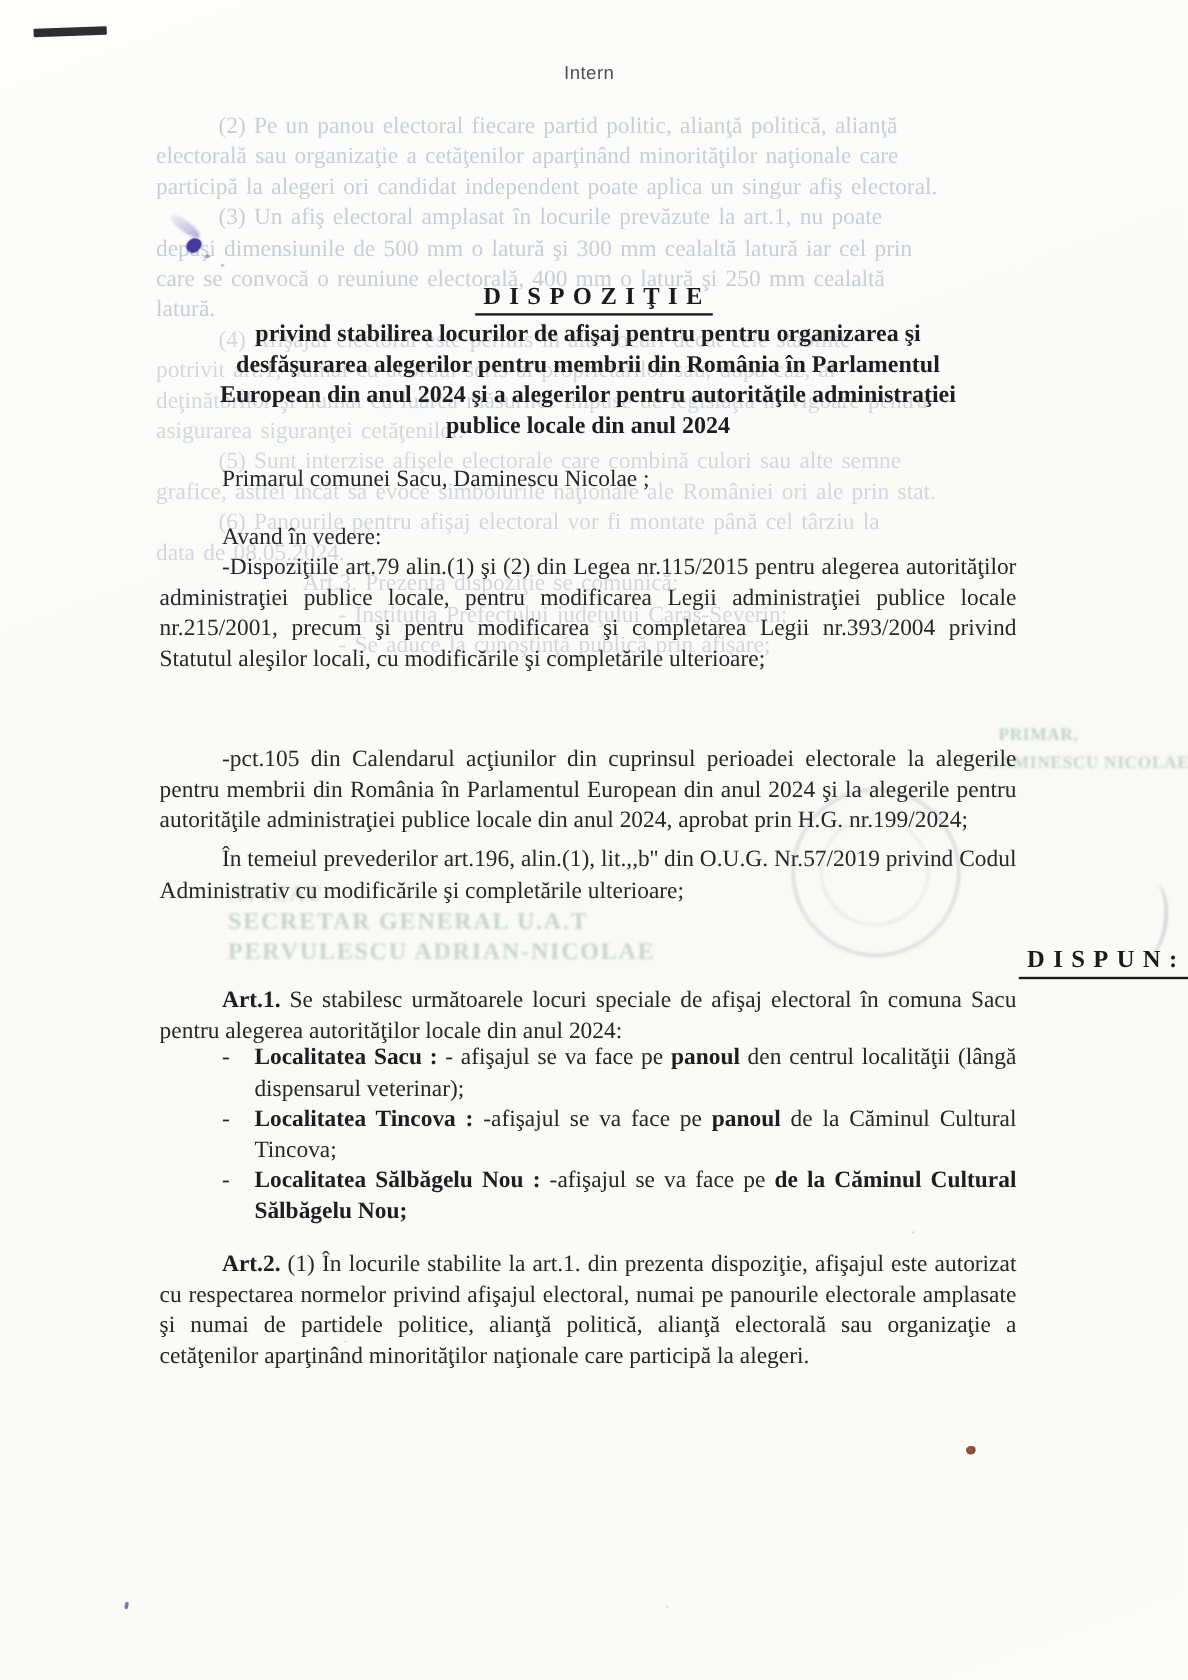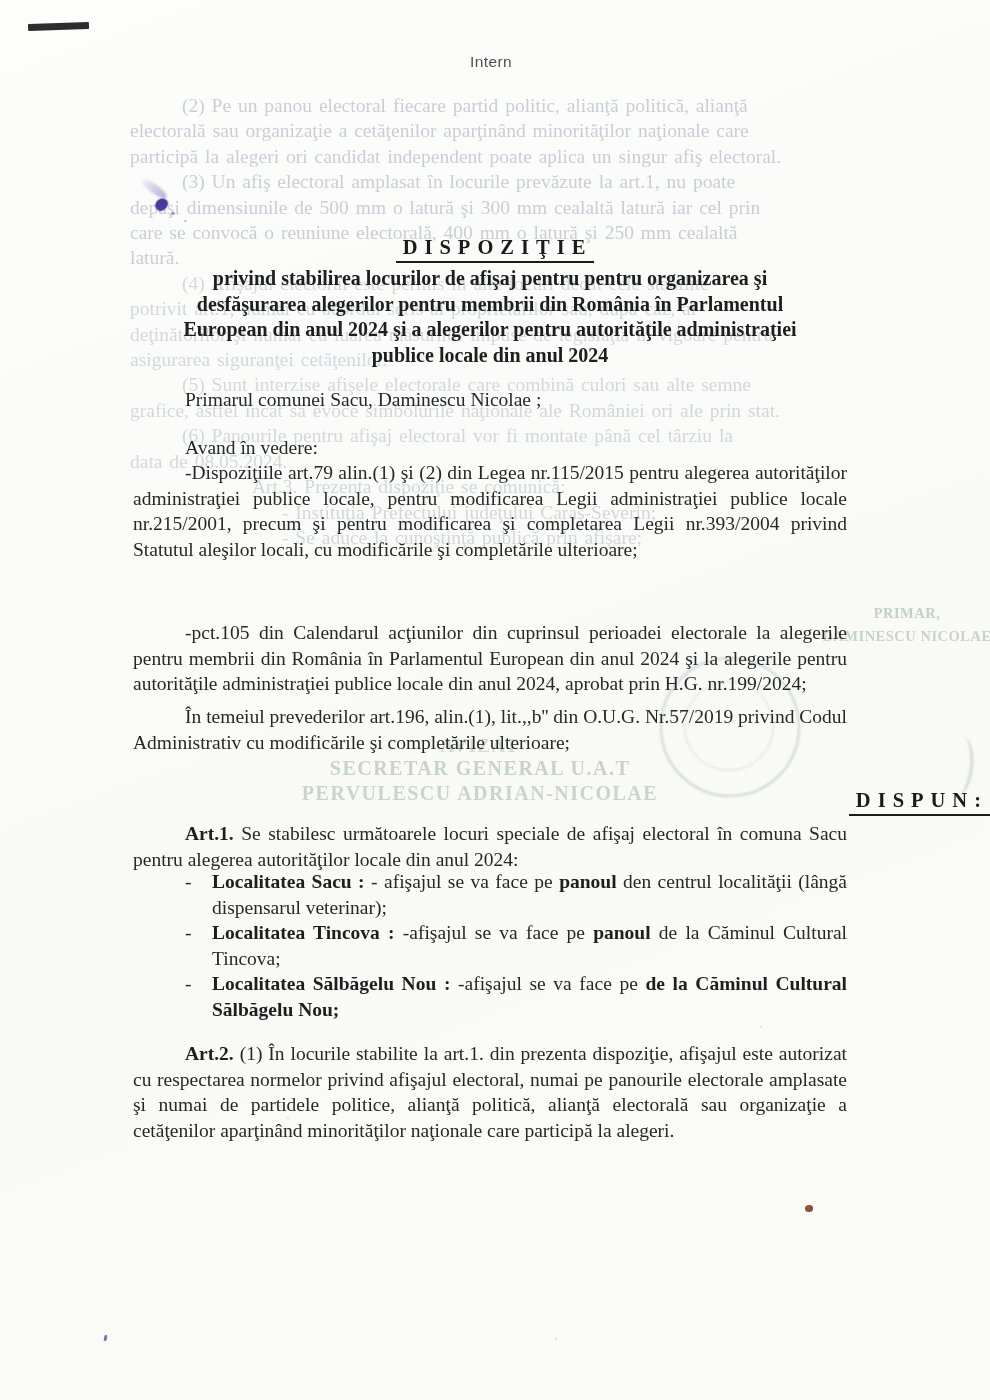--- a/index.html
+++ b/index.html
@@ -14,21 +14,21 @@
     position:absolute;left:130px;top:93px;width:734px;
     font-size:19.5px;line-height:25.4px;word-spacing:2px;
     color:#96a1b4;opacity:.5;filter:blur(.5px);
   }
   .bl{white-space:nowrap;overflow:hidden;}
   .bl.ind{text-indent:52px;}
   .bl.ind2{text-indent:122px;}
   .bl.ind3{text-indent:152px;}
   .bl.f{opacity:.78;}
   .bl-sign{
-    position:absolute;text-align:center;font-weight:bold;
+    position:absolute;font-weight:bold;
     color:#84a090;filter:blur(.7px);letter-spacing:1.5px;
   }
   .avizat{left:190px;top:735px;width:580px;font-size:19px;opacity:.32;}
   .sec1{left:190px;top:757px;width:580px;font-size:20px;opacity:.42;}
   .sec2{left:190px;top:782px;width:580px;font-size:20px;opacity:.40;}
   .mayor1{left:832px;top:605px;width:150px;font-size:14.5px;opacity:.45;letter-spacing:.5px;}
   .mayor2{left:822px;top:628px;width:170px;font-size:14.5px;opacity:.42;letter-spacing:.5px;}
   .stamp{position:absolute;border-radius:50%;filter:blur(1.2px);}
   .stamp.outer{left:660px;top:657px;width:136px;height:136px;border:2px solid rgba(120,140,155,.33);}
   .stamp.inner{left:684px;top:681px;width:88px;height:88px;border:1.5px solid rgba(120,140,155,.28);}

